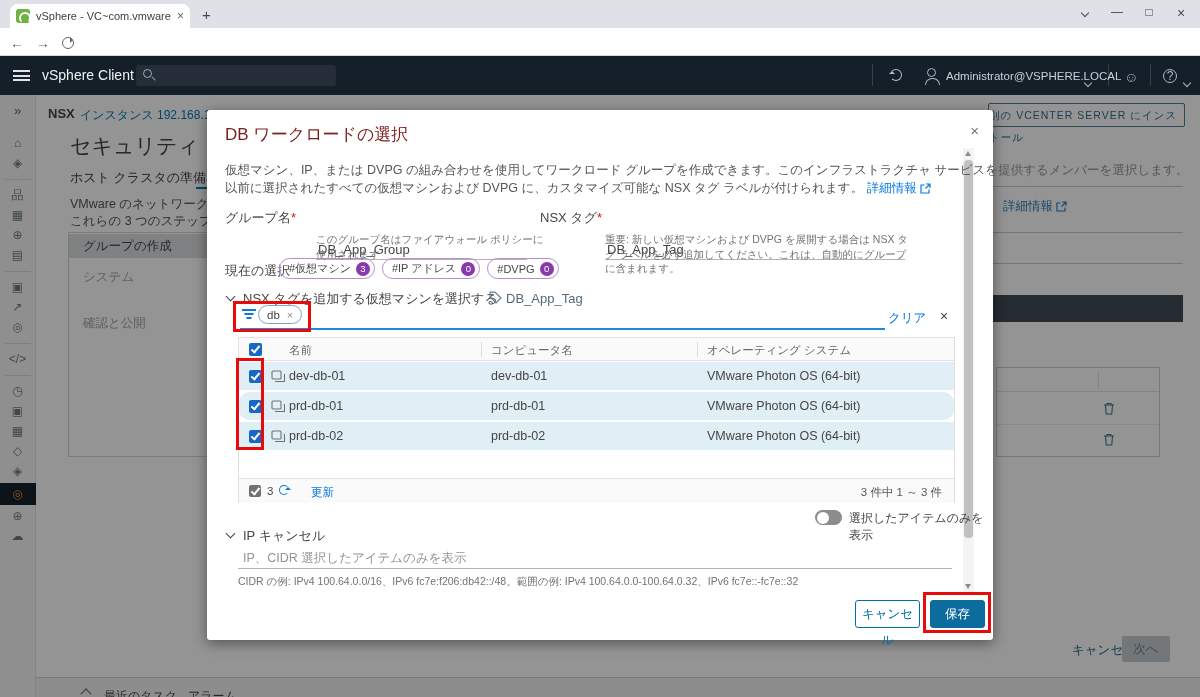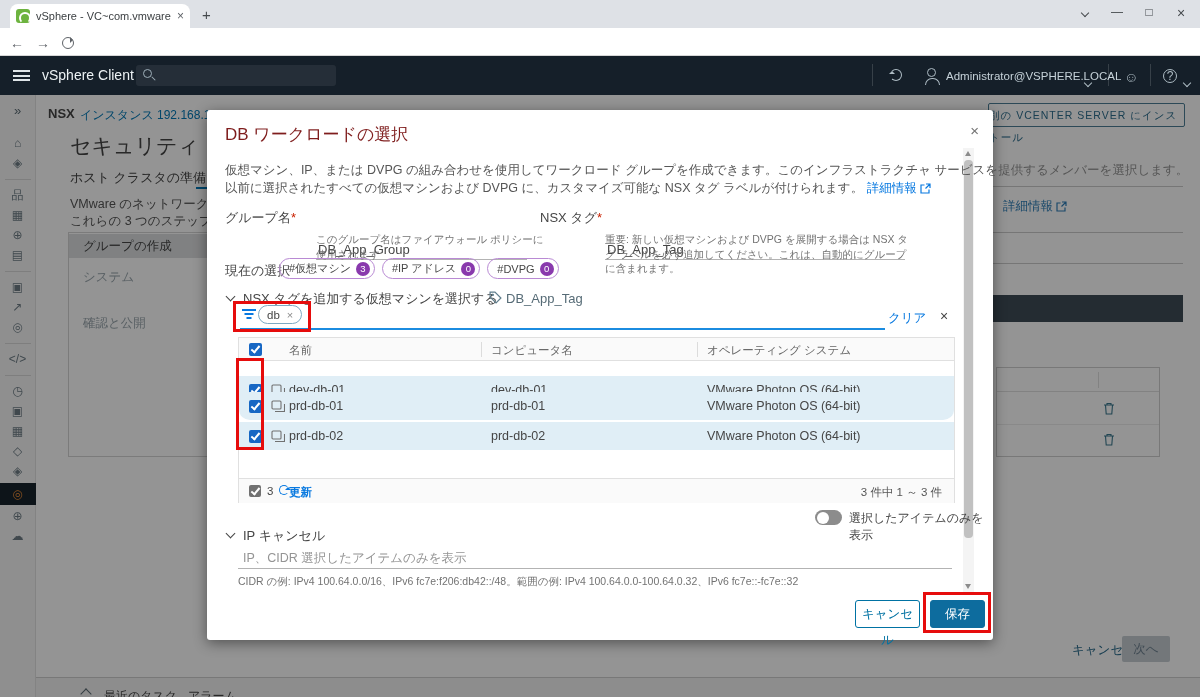--- a/index.html
+++ b/index.html
@@ -327,21 +327,21 @@
     <div class="vtable">
       <div class="thead">
         <span class="cb abs" style="left:10px; top:5px;"></span>
         <span class="abs" style="left:50px; top:5px;">名前</span>
         <span class="abs" style="left:252px; top:5px;">コンピュータ名</span>
         <span class="abs" style="left:468px; top:5px;">オペレーティング システム</span>
         <span class="colsep" style="left:242px;"></span>
         <span class="colsep" style="left:458px;"></span>
       </div>
 
-      <div class="trow" style="top:38px;">
+      <div class="trow" style="top:24px;">
         <span class="cb abs" style="left:10px; top:8px;"></span>
         <svg class="vm-ic abs" style="left:32px; top:8px;" width="14" height="13" viewBox="0 0 14 13">
             <rect x="1" y="1" width="9" height="8" rx="1" fill="none" stroke="#717171" stroke-width="1.1"></rect>
             <path d="M4 11.5h9.5V4" fill="none" stroke="#717171" stroke-width="1.1"></path>
           </svg>
         <span class="abs" style="left:50px; top:7px;">dev-db-01</span>
         <span class="abs" style="left:252px; top:7px;">dev-db-01</span>
         <span class="abs" style="left:468px; top:7px;">VMware Photon OS (64-bit)</span>
       </div>
       <div class="trow" style="top:54px;border-radius:11px;">
@@ -362,21 +362,21 @@
           </svg>
         <span class="abs" style="left:50px; top:7px;">prd-db-02</span>
         <span class="abs" style="left:252px; top:7px;">prd-db-02</span>
         <span class="abs" style="left:468px; top:7px;">VMware Photon OS (64-bit)</span>
       </div>
 
       <div class="tfoot">
         <span class="cb gray abs" style="left:10px; top:6px;"></span>
         <span class="abs" style="left:28px; top:6px; color:#454545;">3</span>
         <span class="refresh-ic" style="left:40px;"></span>
-        <span class="abs" style="left:50px; top:6px; color:#0879e0;font-weight:bold;">更新</span>
+        <span class="abs" style="left:72px; top:6px; color:#0879e0;">更新</span>
         <span class="abs" style="right:12px; top:6px;margin-left:44px;">3 件中 1 ～ 3 件</span>
       </div>
     </div>
 
     <span class="toggle"></span>
     <span class="abs" style="left:642px; top:400px; font-size:12px; color:#454545;">選択したアイテムのみを表示</span>
 
     <span class="sec-chev" style="left:20px; top:420px;"></span>
     <span class="sec-title" style="left:36px; top:417px;">IP キャンセル</span>
     <span class="abs" style="left:36px; top:440px; font-size:12.5px; color:#949494;">IP、CIDR 選択したアイテムのみを表示</span>

